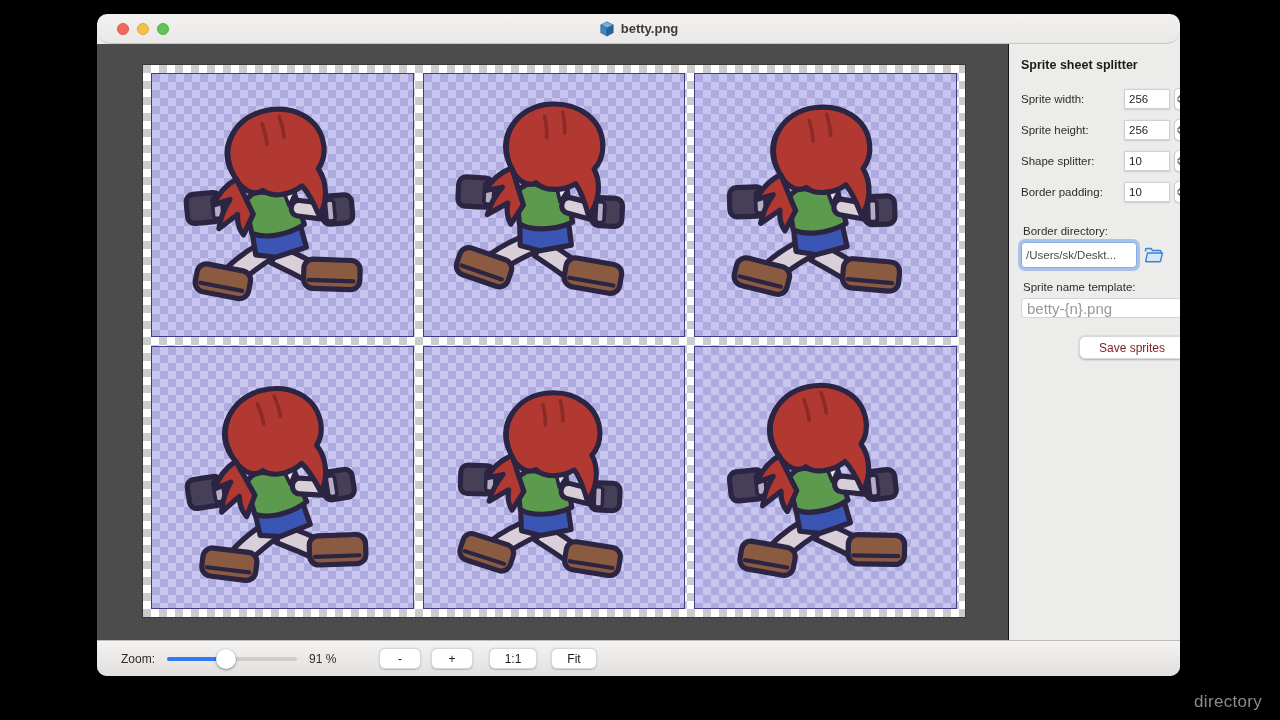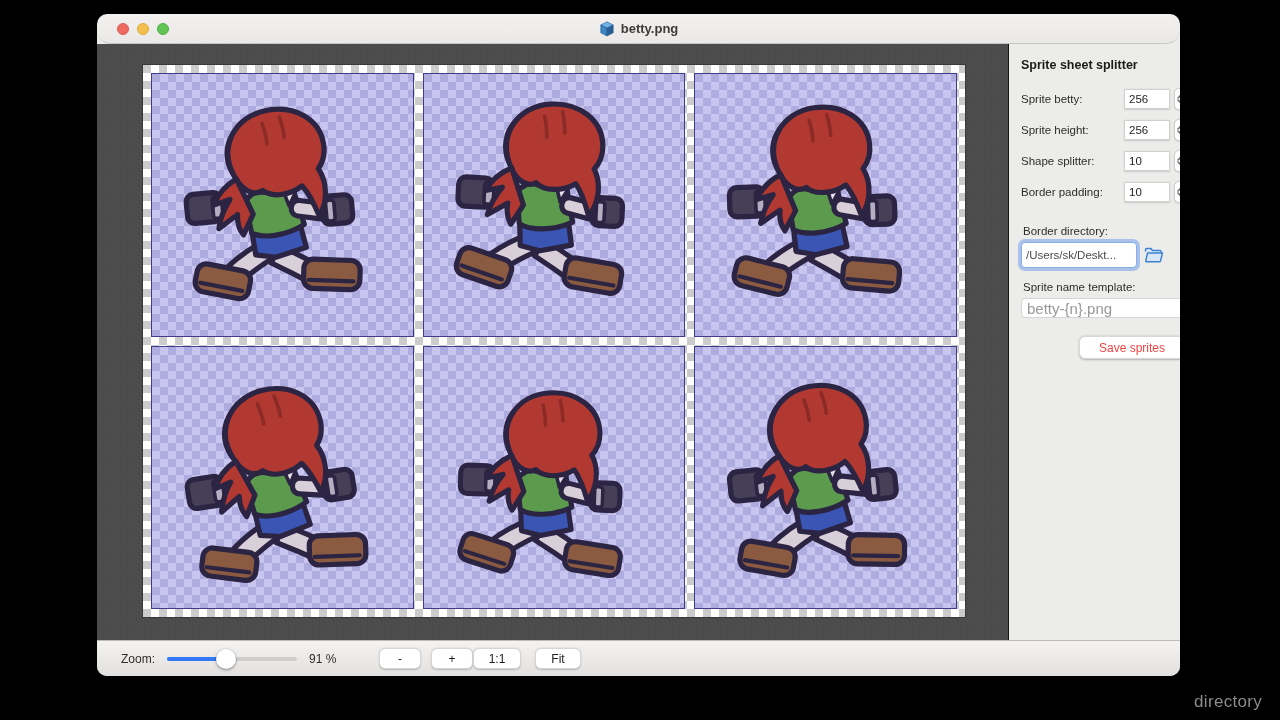--- a/index.html
+++ b/index.html
@@ -101,21 +101,21 @@
     font-family:"Liberation Sans",sans-serif;
   }
   .tpl-input {
     width:168px; height:20px; background:#fff; border:1px solid #d6d4d2;
     border-radius:4px; font-size:15px; padding:0 5px; color:#9a9896;
     font-family:"Liberation Sans",sans-serif;
   }
   .save-btn {
     display:block; margin:18px 4px 0 auto; width:106px; height:23px;
     background:#fff; border:1px solid #dad8d6; border-radius:6px;
-    font-size:12px; color:#ef4444; box-shadow:0 .5px 2px rgba(0,0,0,.25);
+    font-size:12px; color:#7f1d1d; box-shadow:0 .5px 2px rgba(0,0,0,.25);
     font-family:"Liberation Sans",sans-serif; cursor:default;
   }
 
   
   .toolbar {
     flex:0 0 36px; background:linear-gradient(#f4f3f2,#e2e0de);
     border-top:1px solid #bdbbb9;
     display:flex; align-items:center; font-size:12px; color:#2e2d2c;
   }
   .toolbar .zoom-label { margin-left:24px; }
@@ -134,21 +134,21 @@
     box-shadow:0 1px 3px rgba(0,0,0,.4), 0 0 0 .5px rgba(0,0,0,.08);
   }
   .zoom-pct { margin-left:12px; width:40px; }
   .tb-btn {
     height:21px; background:#fff; border:1px solid #d8d6d4; border-radius:6px;
     font-size:12px; color:#1d1c1b; box-shadow:0 .5px 1.5px rgba(0,0,0,.2);
     font-family:"Liberation Sans",sans-serif; cursor:default;
   }
   .b-minus { width:42px; margin-left:30px; }
   .b-plus  { width:42px; margin-left:10px; }
-  .b-one   { width:48px; margin-left:0; }
+  .b-one   { width:48px; margin-left:16px; }
   .b-fit   { width:46px; margin-left:14px; }
 
   .watermark {
     position:absolute; right:18px; bottom:8px;
     color:#8b8b8b; font-size:17px; letter-spacing:.3px;
   }
 </style>
 </head>
 <body>
 
@@ -250,21 +250,21 @@
               <use href="#betty"></use>
             </svg>
           </div>
       </div>
     </div>
 
     <div class="panel">
       <div class="panel-header">Sprite sheet splitter</div>
 
       <div class="field-row">
-        <span class="lbl">Sprite betty:</span>
+        <span class="lbl">Sprite width:</span>
         <input class="num-field" type="text" value="256" style="">
         <span class="stepper">
             <svg width="10" height="6">
               <use href="#chev-up"></use>
             </svg>
             <svg width="10" height="6">
               <use href="#chev-dn"></use>
             </svg>
           </span>
       </div>

